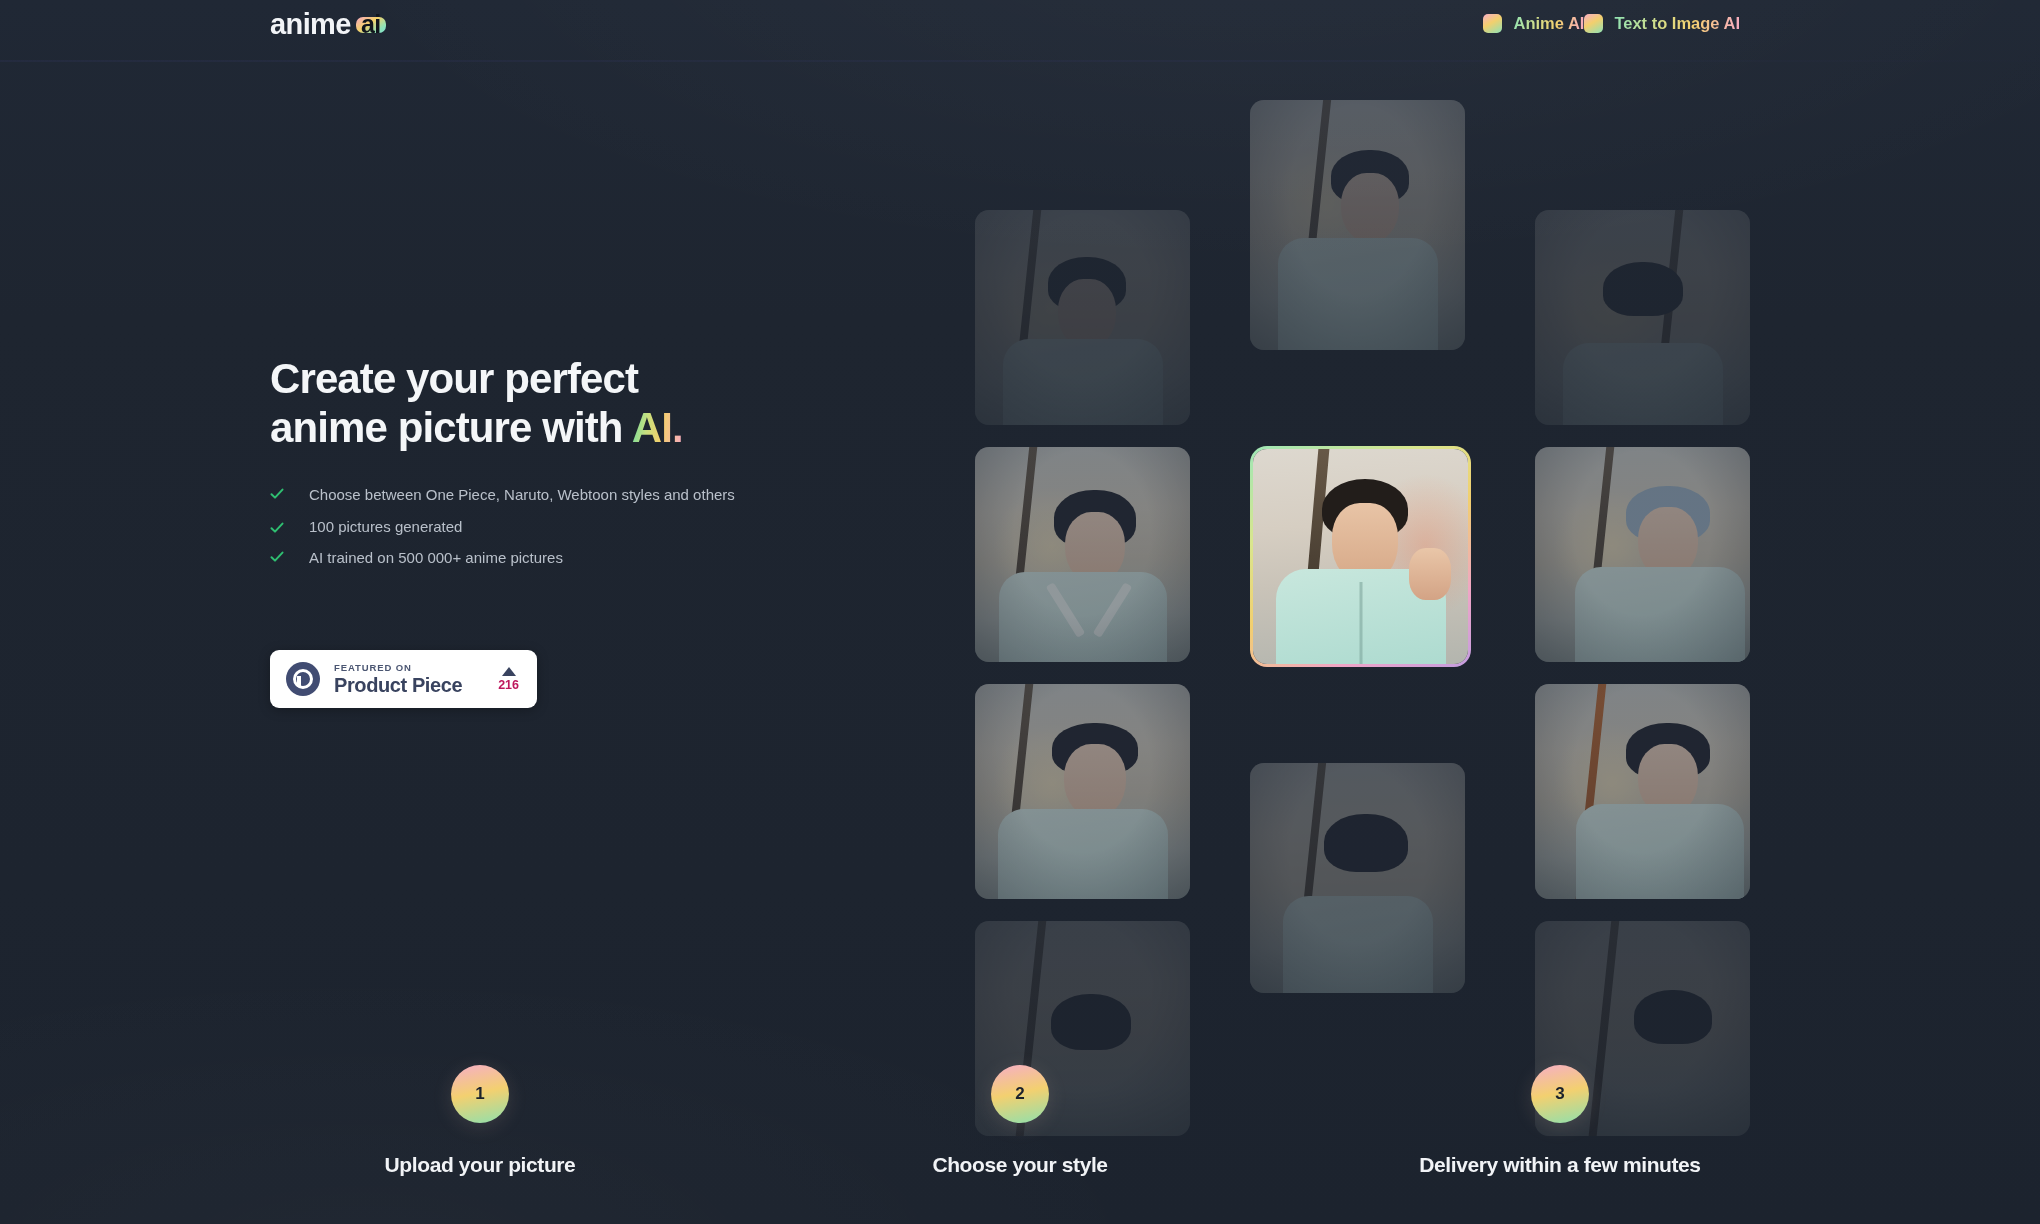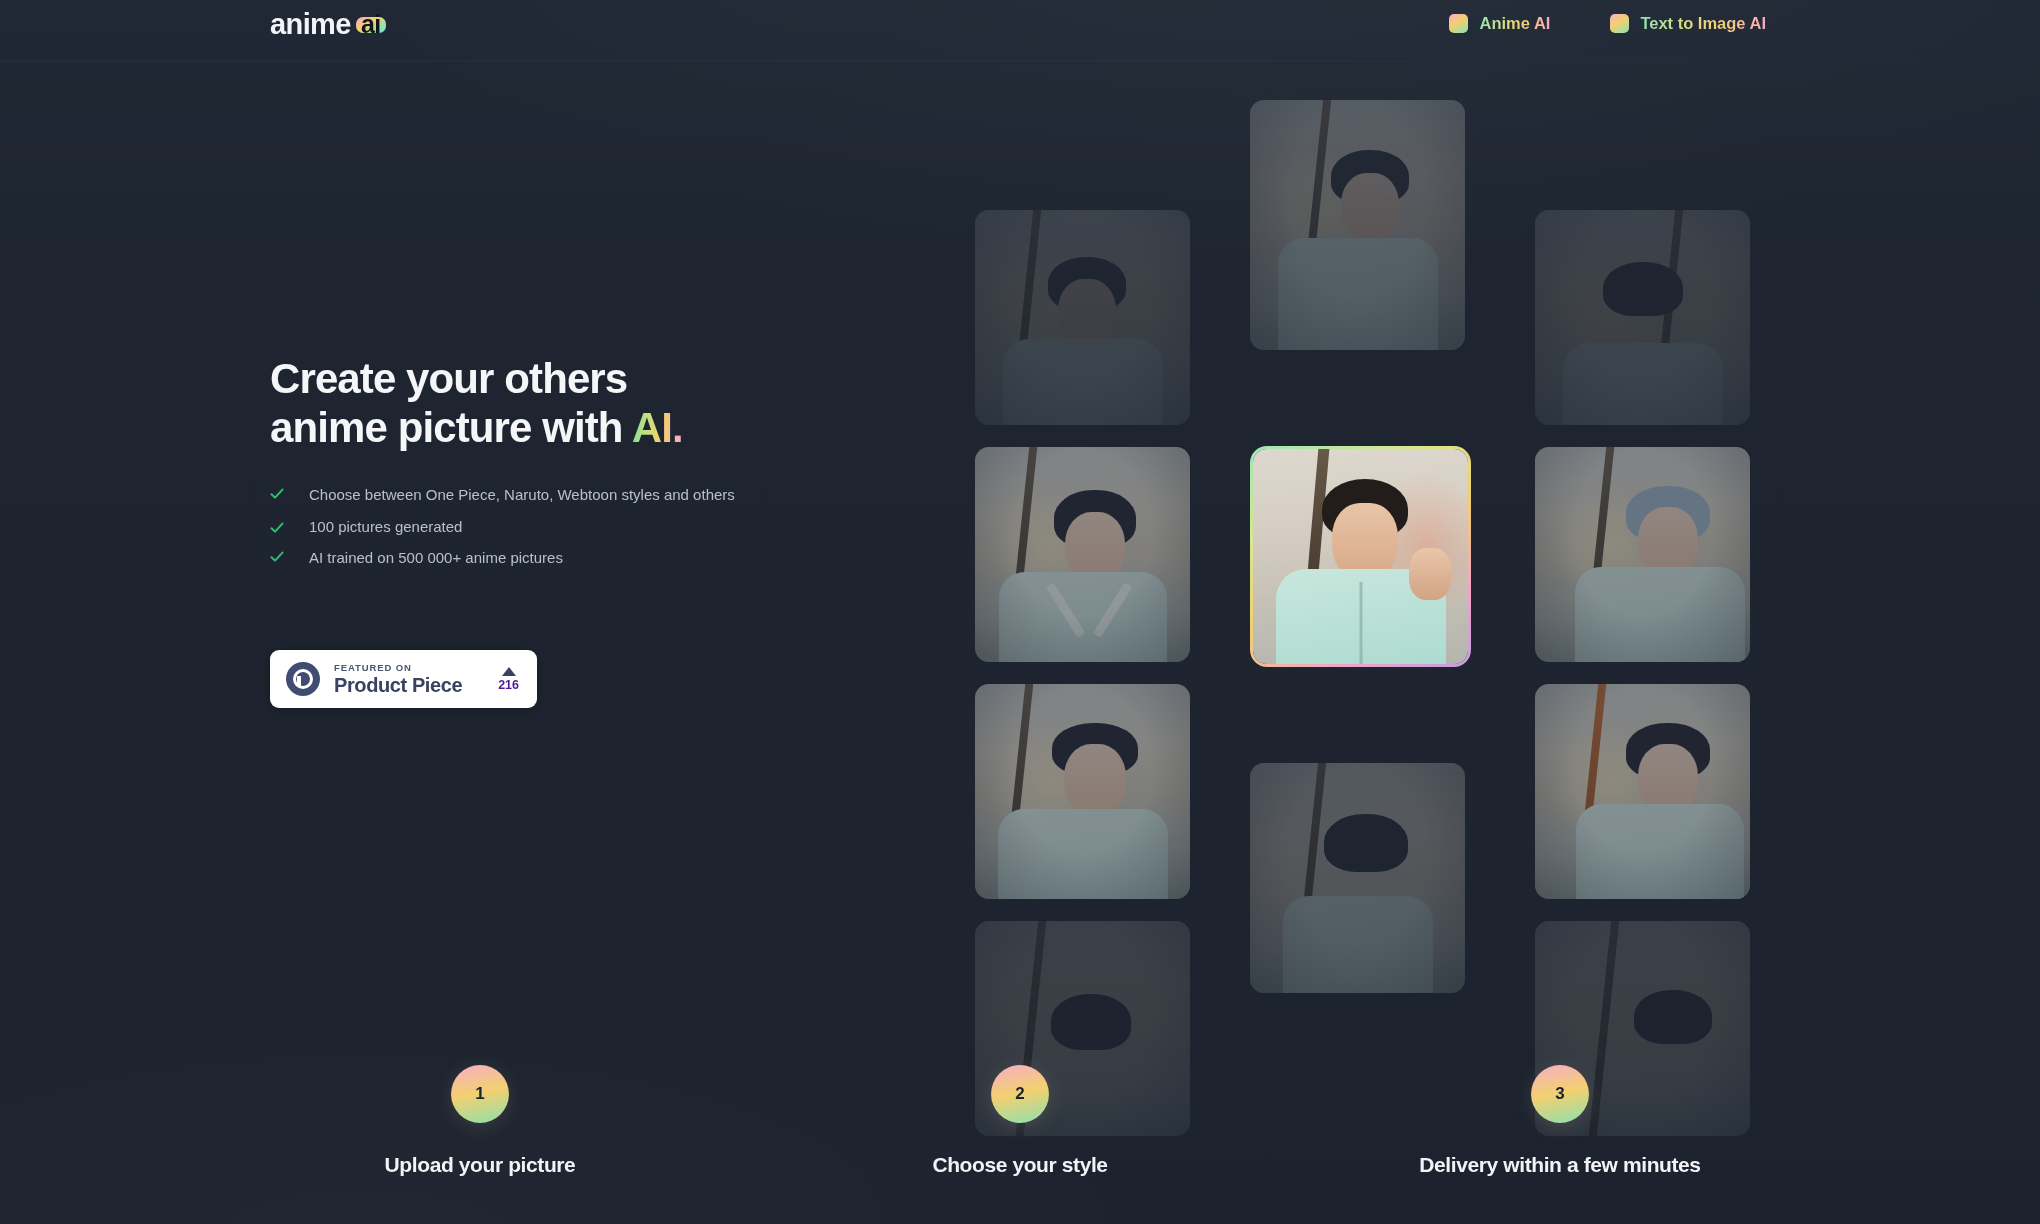--- a/index.html
+++ b/index.html
@@ -41,21 +41,21 @@
   }
   .logo-badge {
     display:inline-flex; align-items:center; justify-content:center;
     min-width:30px; height:16px; padding:0 4px; margin-left:3px;
     border-radius:7px;
     background:linear-gradient(145deg,#f7a8c4 0%,#f4d06a 42%,#8fe3b8 78%,#7fe0cf 100%);
     color:#10151d; font-size:25px; font-weight:bold; letter-spacing:-0.6px;
     line-height:1;
   }
 
-  .nav { position:absolute; right:274px; top:14px; display:flex; align-items:center; gap:60px; }
+  .nav { position:absolute; right:300px; top:14px; display:flex; align-items:center; }
   .nav-item { display:flex; align-items:center; gap:11px; cursor:pointer; }
   .nav-icon {
     width:19px; height:19px; border-radius:5px;
     background:linear-gradient(150deg,#f8aec6 0%,#f3cf6d 45%,#8ee2b6 100%);
     flex:none;
   }
   .nav-label {
     font-size:16.5px; font-weight:bold;
     background:linear-gradient(100deg,#8fe3b4 0%,#d9dd86 38%,#f3d070 62%,#f6a9c3 100%);
     -webkit-background-clip:text; background-clip:text; color:transparent;
@@ -121,21 +121,21 @@
   }
   .ph-name {
     font-size:20px; font-weight:bold; color:#39435f; letter-spacing:-0.4px; line-height:1.1;
   }
   .ph-votes { display:flex; flex-direction:column; align-items:center; gap:2px; flex:none; padding-right:2px; }
   .ph-arrow {
     width:0; height:0;
     border-left:7px solid transparent; border-right:7px solid transparent;
     border-bottom:9px solid #39435f;
   }
-  .ph-count { font-size:12.5px; font-weight:bold; color:#4c1d95;text-align:right; }
+  .ph-count { font-size:12.5px; font-weight:bold; color:#be185d;text-align:right; }
 
   
   .grid-wrap {
     position:absolute; left:975px; top:150px; width:820px; height:800px; z-index:10;
   }
   .grid-col { position:absolute; display:flex; flex-direction:column; gap:22px; }
   .col-a { left:0;   top:60px;  }
   .col-b { left:275px; top:-50px; }
   .col-c { left:560px; top:60px;  }
 
@@ -282,21 +282,21 @@
       <span class="nav-icon"></span>
       <span class="nav-label">Text to Image AI</span>
     </div>
   </div>
 
 </div>
 
 <div class="hero-left">
 
   <h1 class="headline">
-    <span>Create your others</span><br>
+    <span>Create your perfect</span><br>
     <span>anime picture with </span><span class="grad">AI.</span>
   </h1>
 
   <ul class="features">
     <li class="feature">
       <span class="check">
         <svg viewBox="0 0 14 14">
             <path d="M1.5 7.2 L5 10.6 L12.5 2.6" fill="none" stroke="#2fbf71" stroke-width="2" stroke-linecap="round" stroke-linejoin="round"></path>
           </svg>
       </span>

